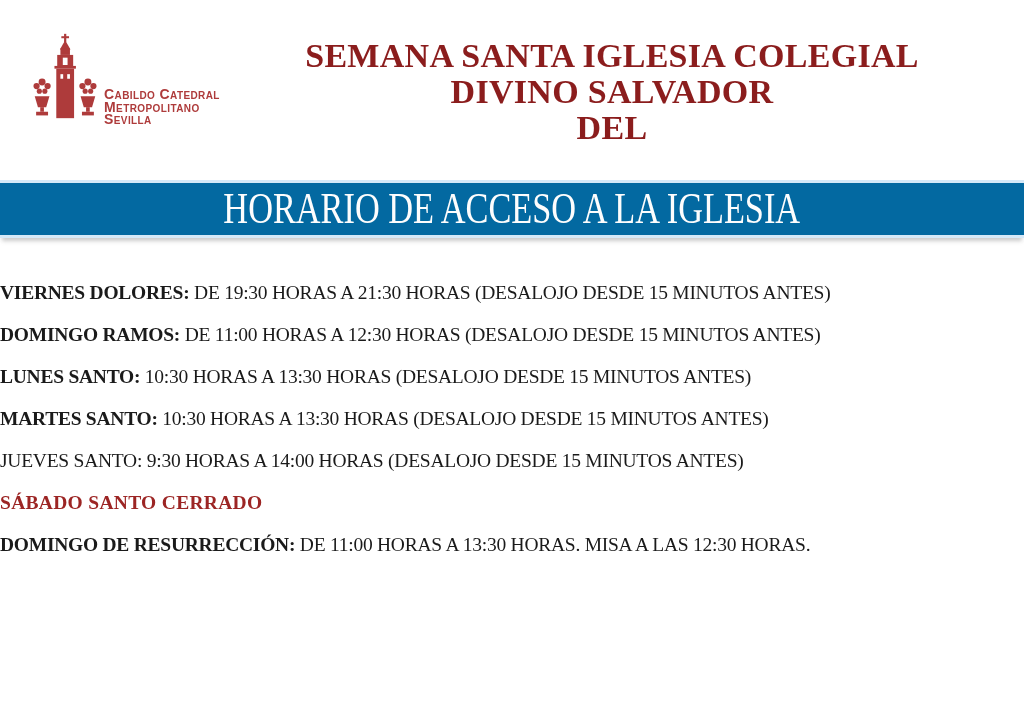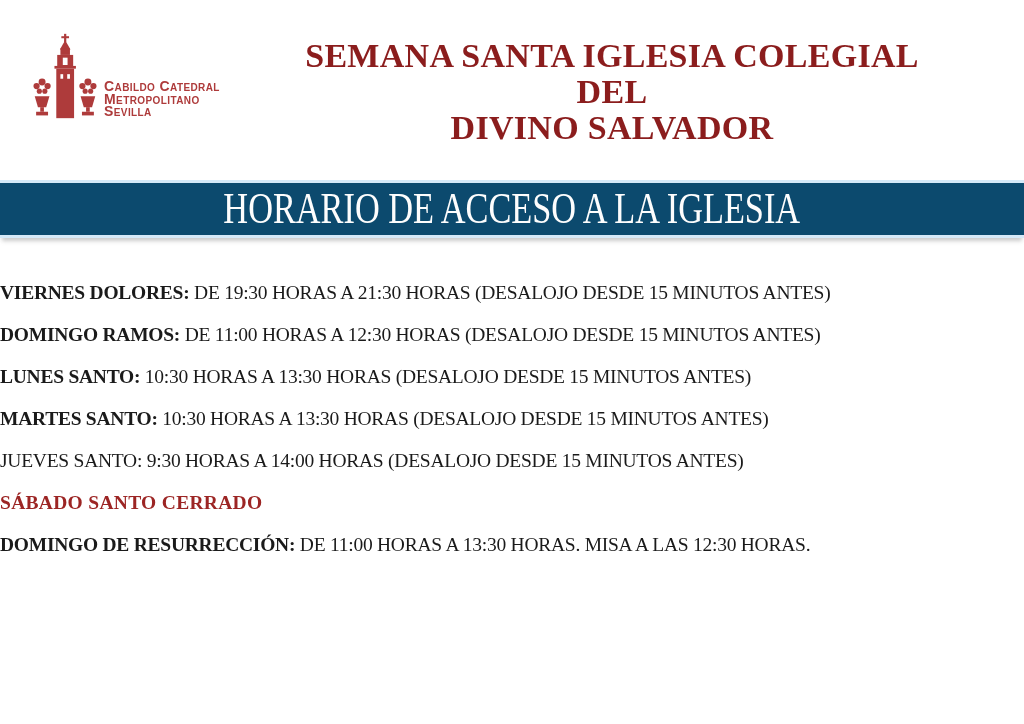--- a/index.html
+++ b/index.html
@@ -16,21 +16,21 @@
   .logo-graphic {
     position: absolute;
     left: 32px;
     top: 33px;
     width: 66px;
     height: 86px;
   }
   .logo-text {
     position: absolute;
     left: 104px;
-    top: 80px;
+    top: 88px;
     color: #AE3B3B;
     font-family: "Liberation Sans", sans-serif;
     font-variant: small-caps;
     font-weight: 600;
     font-size: 14px;
     line-height: 12.5px;
     letter-spacing: 0.4px;
     white-space: nowrap;
   }
 
@@ -49,21 +49,21 @@
     letter-spacing: 0.3px;
   }
 
   
   .banner {
     position: absolute;
     top: 180px;
     left: 0;
     right: 0;
     height: 52px;
-    background: #0c4a6e;
+    background: #0369a1;
     border-top: 3px solid #D5E9F8;
     border-bottom: 3px solid #D5E9F8;
     box-shadow: 0 5px 4px -2px rgba(110, 110, 110, 0.35);
     display: flex;
     align-items: center;
     justify-content: center;
   }
   .banner-text {
     color: #FDFDFD;
     font-size: 44px;
@@ -148,22 +148,22 @@
   </svg>
 
   <div class="logo-text">
     <div>Cabildo Catedral</div>
     <div>Metropolitano</div>
     <div>Sevilla</div>
   </div>
 
   <h1 class="title">
     <div>SEMANA SANTA IGLESIA COLEGIAL</div>
+    <div>DIVINO SALVADOR</div>
     <div>DEL</div>
-    <div>DIVINO SALVADOR</div>
   </h1>
 
   <div class="banner">
     <span class="banner-text">HORARIO DE ACCESO A LA IGLESIA</span>
   </div>
 
   <main class="schedule">
     <div class="row"><span class="lbl">VIERNES DOLORES:</span><span> DE 19:30 HORAS A 21:30 HORAS  (DESALOJO DESDE 15 MINUTOS ANTES)</span></div>
     <div class="row"><span class="lbl">DOMINGO RAMOS:</span><span> DE 11:00 HORAS A 12:30 HORAS (DESALOJO DESDE 15 MINUTOS ANTES)</span></div>
     <div class="row"><span class="lbl">LUNES SANTO:</span><span> 10:30 HORAS A 13:30 HORAS (DESALOJO DESDE 15 MINUTOS ANTES)</span></div>

